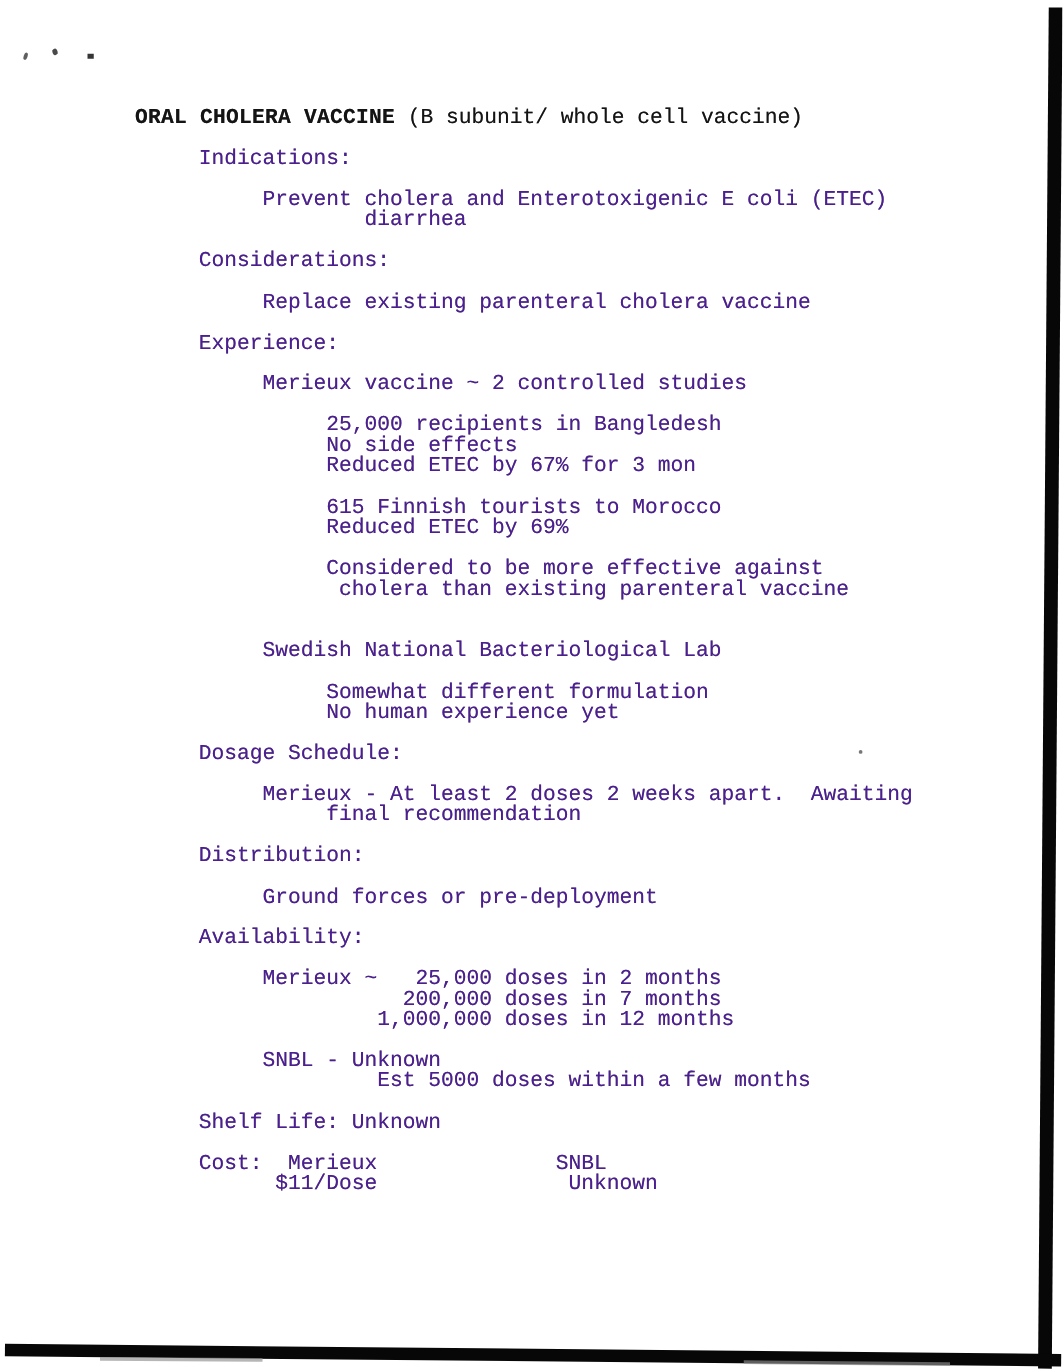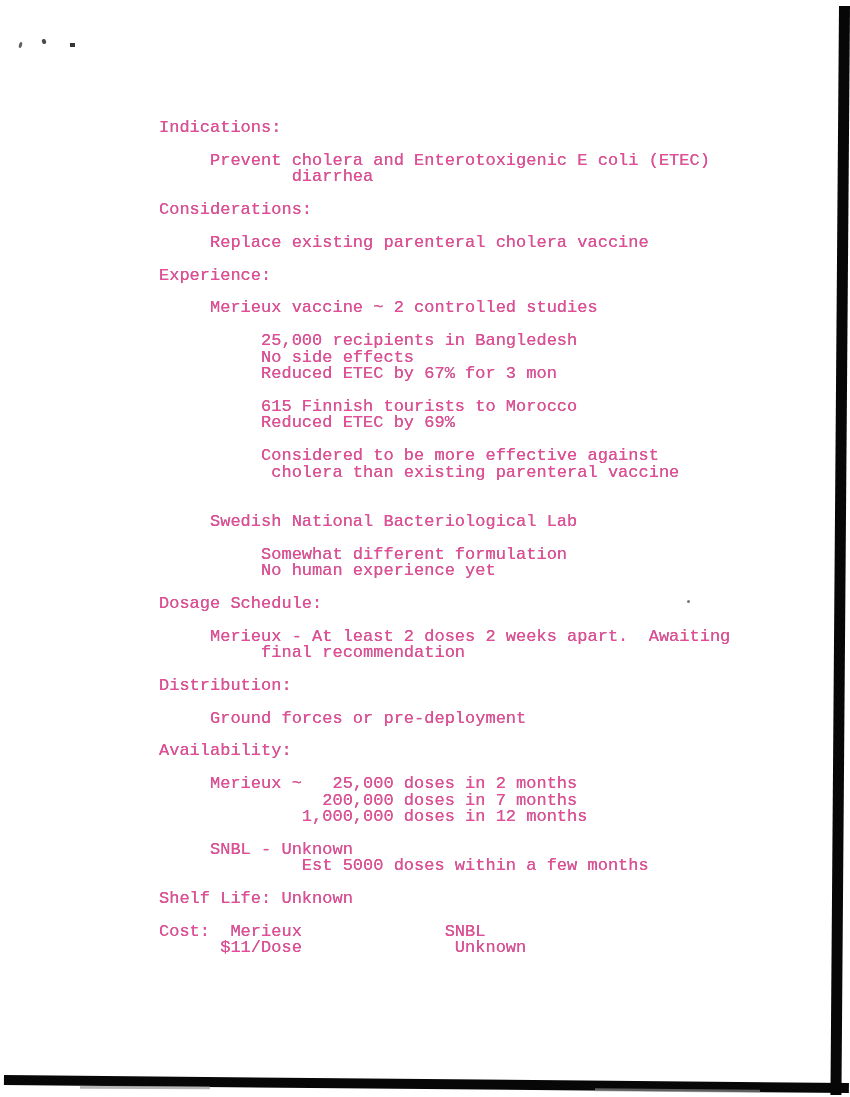--- a/index.html
+++ b/index.html
@@ -24,21 +24,21 @@
     text-shadow:0 0 .5px rgba(20,20,20,.65);
   }
   .title-line .b{font-weight:700;letter-spacing:.2px;}
   .doc-body{
     position:absolute;
     left:108px;top:120px;
     margin:0;
     font-family:inherit;
     font-size:17px;line-height:16.4px;
     white-space:pre;
-    color:#ec4899;
+    color:#4c1d95;
     text-shadow:0 0 .5px rgba(26,26,26,.6);
   }
   
   .speck{position:absolute;background:#2a2a2a;}
   .speck.s1{left:19px;top:42px;width:3px;height:6px;border-radius:45%;transform:rotate(18deg);opacity:.75;}
   .speck.s2{left:42px;top:39px;width:4px;height:5px;border-radius:40%;transform:rotate(-22deg);opacity:.85;}
   .speck.s3{left:70px;top:43px;width:5px;height:4px;opacity:.95;}
   .speck.s4{left:687px;top:600px;width:3px;height:3px;border-radius:50%;background:#555;opacity:.8;}
   
   .edge-right{
@@ -58,20 +58,21 @@
 </head>
 <body>
 
 <div class="page">
 
   <div class="speck s1"></div>
   <div class="speck s2"></div>
   <div class="speck s3"></div>
   <div class="speck s4"></div>
 
+  <div class="title-line"><span class="b">ORAL CHOLERA VACCINE</span><span> (B subunit/ whole cell vaccine)</span></div>
 
   <pre class="doc-body">     Indications:
 
           Prevent cholera and Enterotoxigenic E coli (ETEC)
                   diarrhea
 
      Considerations:
 
           Replace existing parenteral cholera vaccine
 

